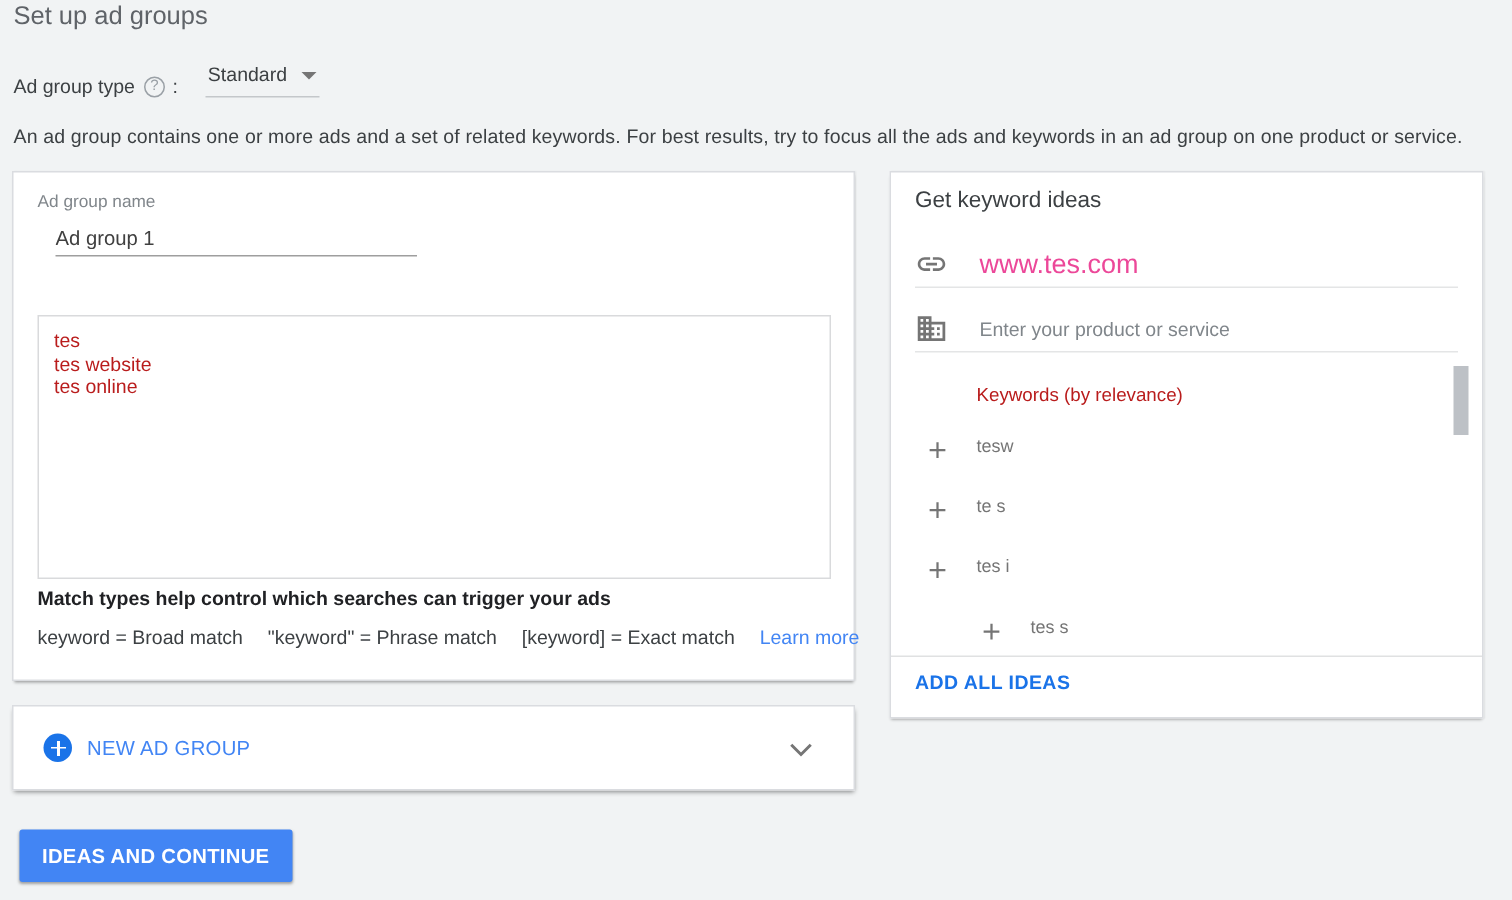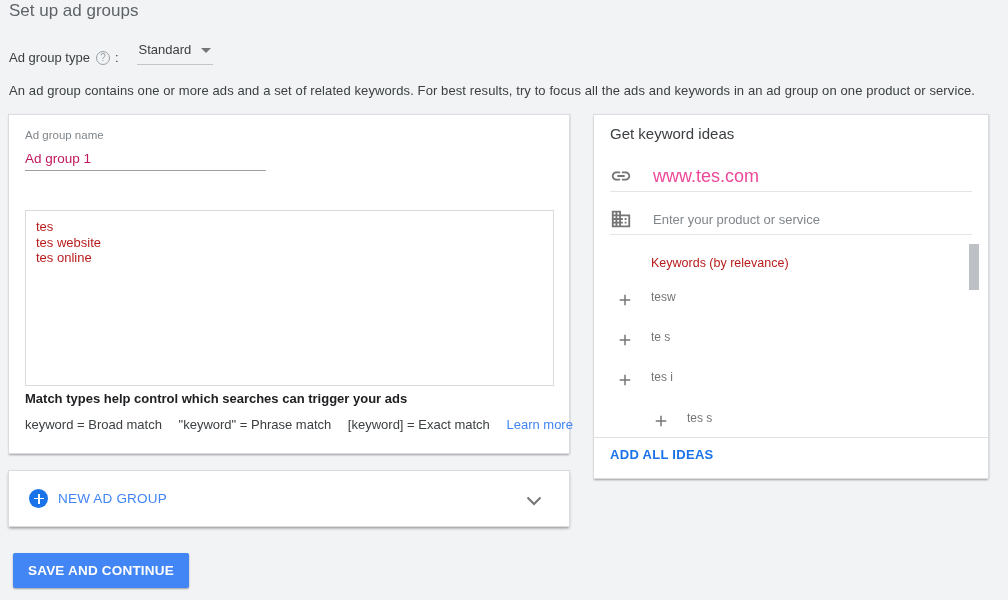--- a/index.html
+++ b/index.html
@@ -55,24 +55,24 @@
   .card-ideas   { left:593px; top:114px; width:396px; height:365px; }
   .card-newgroup{ left:8px; top:470px; width:562px; height:57px;
                   box-shadow:0 2px 3px -1px rgba(0,0,0,0.45); }
 
   
   .field-label {
     position:absolute; left:16px; top:14px;
     font-size:11.5px; color:#80868b;
   }
   .name-input {
-    position:absolute; left:16px; top:32px; width:241px; height:24px;
+    position:absolute; left:28px; top:32px; width:241px; height:24px;
     border:none; border-bottom:1px solid #9e9e9e; outline:none;
     font-family:"Liberation Sans", sans-serif;
-    font-size:13.5px; color:#be185d; background:transparent; padding:0;
+    font-size:13.5px; color:#404040; background:transparent; padding:0;
   }
   .kw-textarea {
     position:absolute; left:16px; top:95px; width:529px; height:176px;
     border:1px solid #d9dadc; resize:none; outline:none;
     font-family:"Liberation Sans", sans-serif;
     font-size:13px; line-height:15.5px; color:#b91c1c; padding:8px 10px;
   }
   .match-heading {
     position:absolute; left:16px; top:276px;
     font-size:13px; font-weight:bold; color:#202124;
@@ -261,15 +261,15 @@
       <span class="add-circle"></span>
       <span class="newgroup-label">NEW AD GROUP</span>
     </div>
     <span class="expand-chevron">
       <svg width="16" height="10" viewBox="0 0 16 10" fill="none">
           <path d="M1.5 1.5 L8 8 L14.5 1.5" stroke="#757575" stroke-width="2" fill="none"></path>
         </svg>
     </span>
   </div>
 
-  <button class="save-btn">SAVE AND CONTINUE</button>
+  <button class="save-btn">IDEAS AND CONTINUE</button>
 
 </div>
 
 </body></html>

